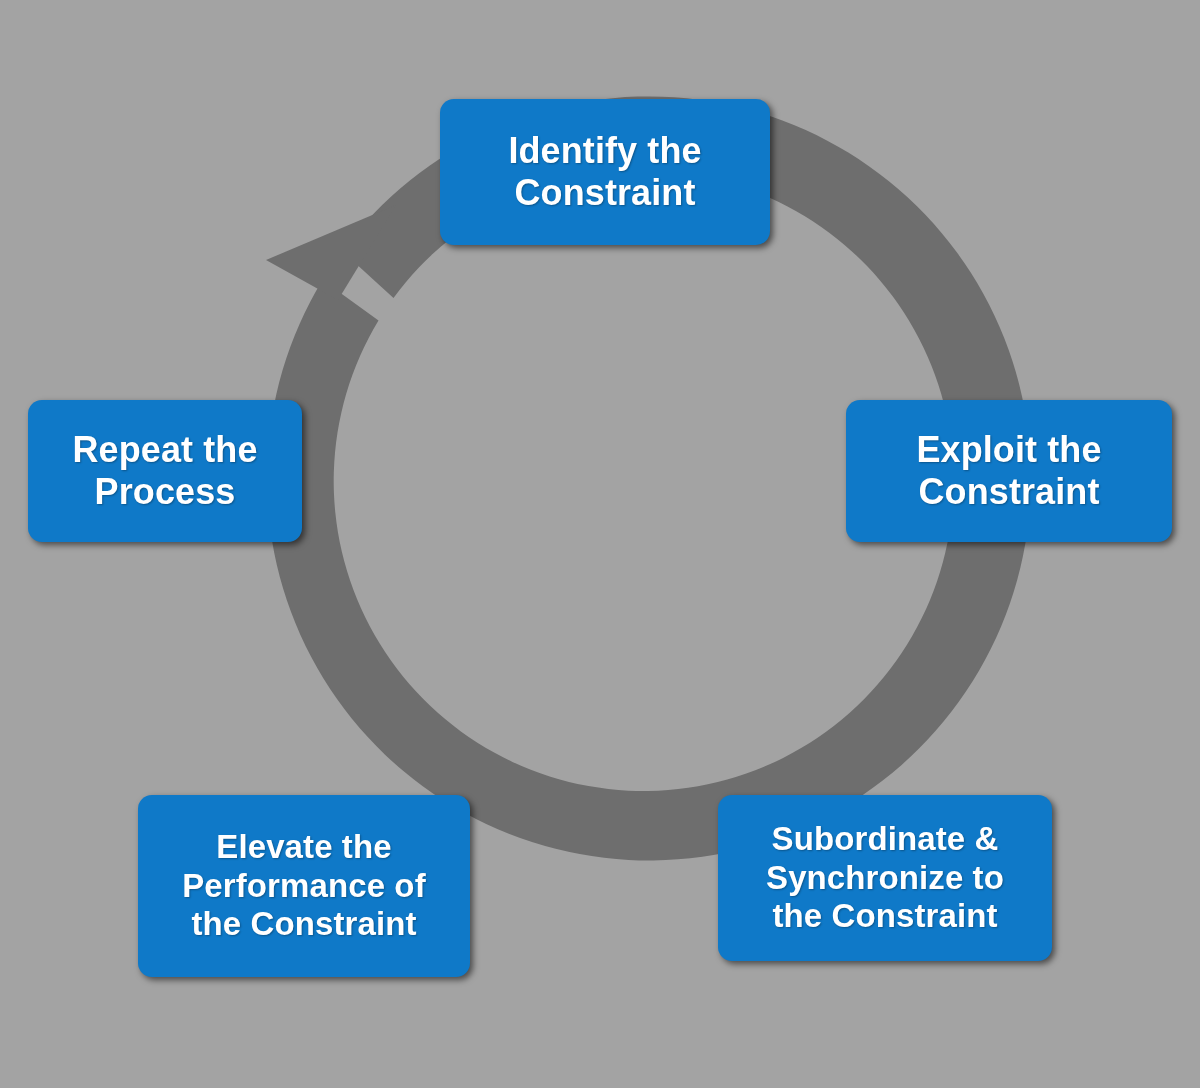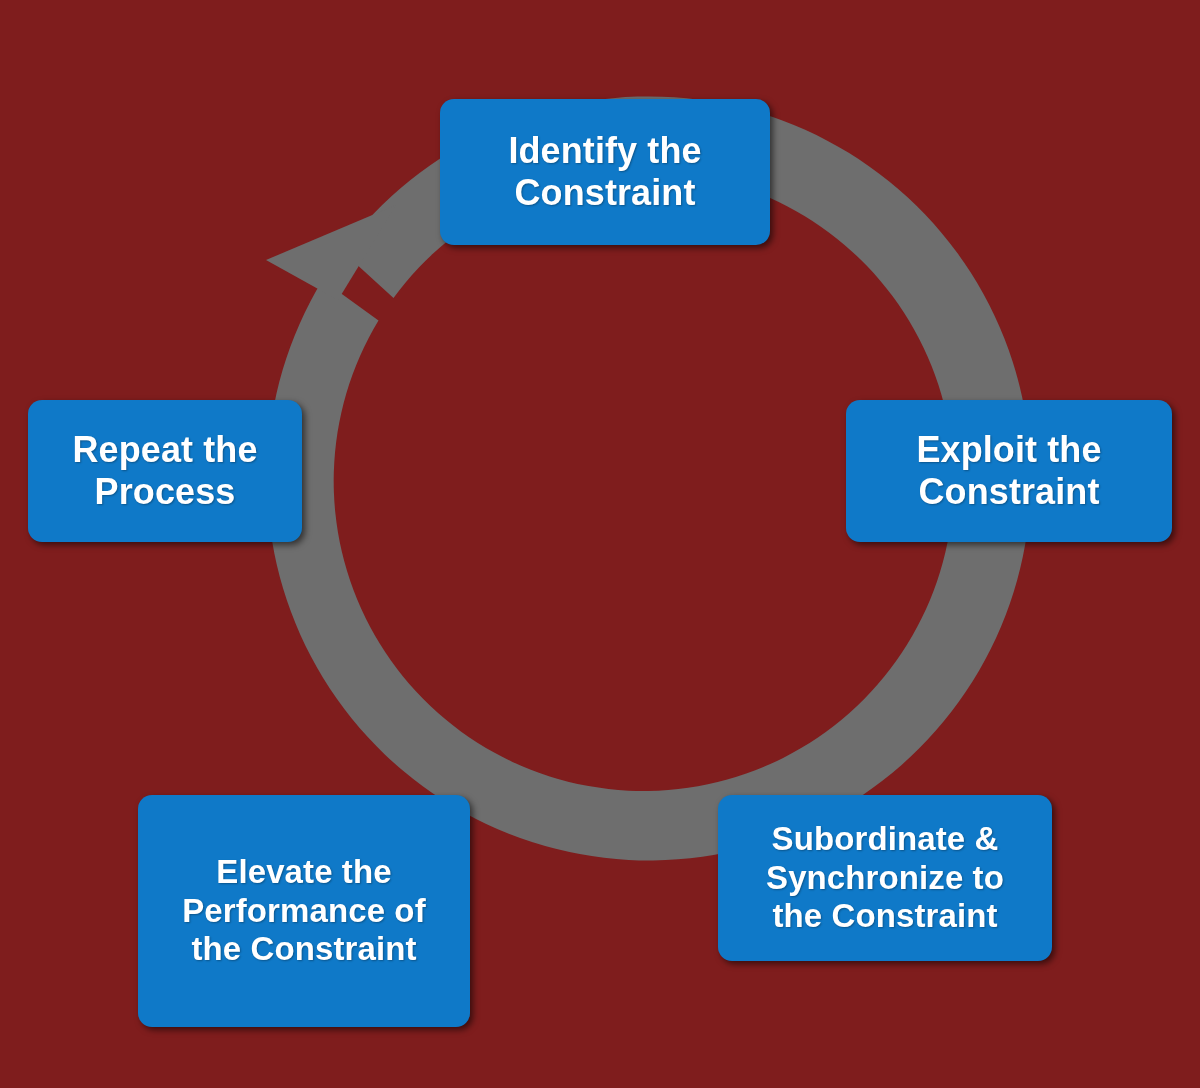--- a/index.html
+++ b/index.html
@@ -7,21 +7,21 @@
     padding: 0;
     background: #000000;
   }
   body {
     font-family: "Liberation Sans", sans-serif;
   }
   #stage {
     position: relative;
     width: 1200px;
     height: 1088px;
-    background: #7f1d1d;
+    background: #a3a3a3;
     overflow: hidden;
   }
   #ring-layer {
     position: absolute;
     left: 0;
     top: 0;
     width: 1200px;
     height: 1088px;
   }
   .node-box {
@@ -69,21 +69,21 @@
     width: 334px;
     height: 166px;
   }
   #box-subordinate .node-label { font-size: 33px; }
 
   
   #box-elevate {
     left: 138px;
     top: 795px;
     width: 332px;
-    height: 232px;
+    height: 182px;
   }
   #box-elevate .node-label { font-size: 33px; }
 
   
   #box-repeat {
     left: 28px;
     top: 400px;
     width: 274px;
     height: 142px;
   }

